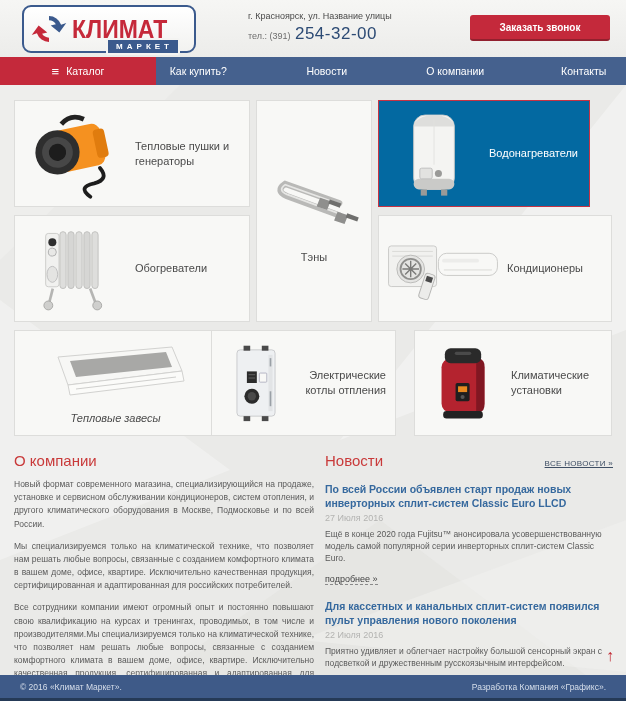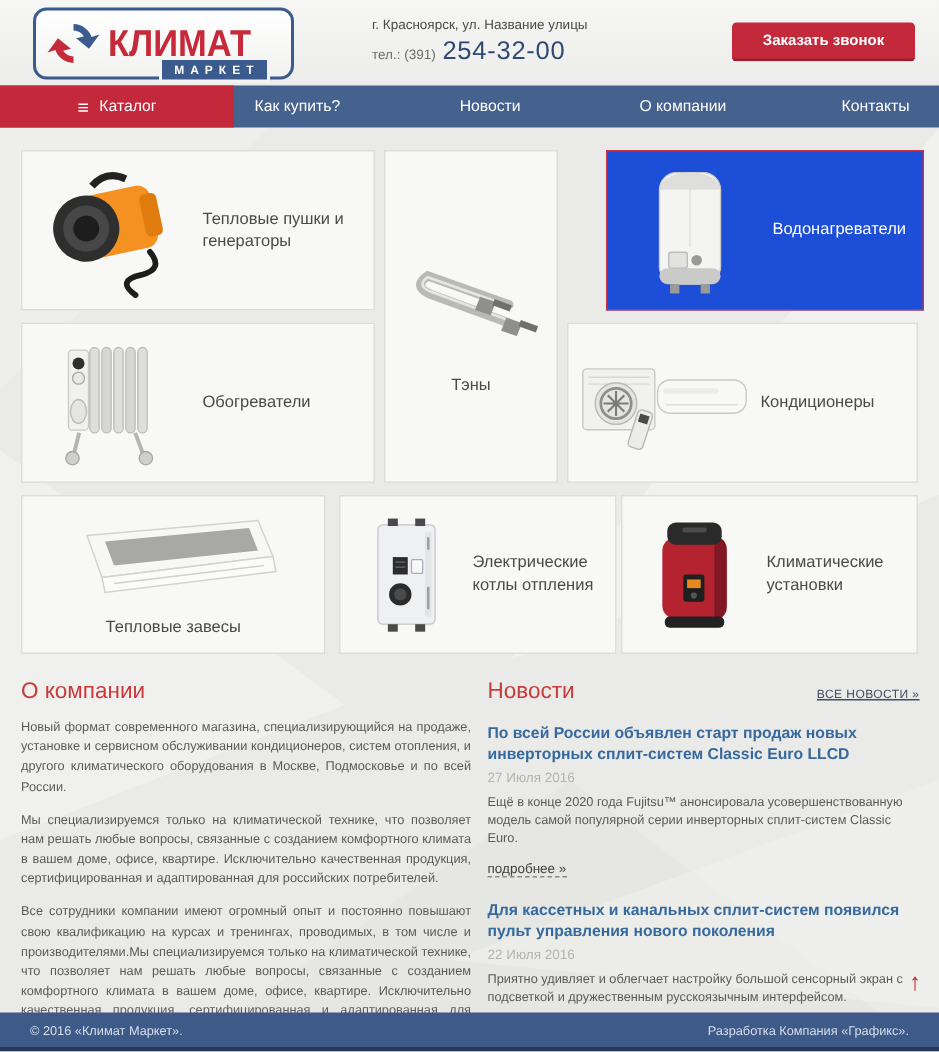--- a/index.html
+++ b/index.html
@@ -13,21 +13,21 @@
   .header{position:absolute;left:0;top:0;width:626px;height:57px;background:linear-gradient(#f6f6f4,#ececea);z-index:3;}
   .logo{position:absolute;left:22px;top:5px;width:170px;height:44px;border:2px solid #3b5a8d;border-radius:9px;background:linear-gradient(#ffffff,#f2f2f0);display:flex;align-items:center;cursor:pointer;}
   .logo-swirl{margin:0 4px 0 6px;flex:0 0 auto;}
   .logo-title{font-size:25px;font-weight:bold;color:#c5293a;letter-spacing:0px;line-height:1;transform:scaleX(.92);transform-origin:left;}
   .logo-market{position:absolute;right:14px;bottom:-4px;background:#3b5a8d;color:#fff;font-size:8px;font-weight:bold;letter-spacing:4px;padding:2px 5px 2px 8px;border:2px solid #f4f4f2;border-radius:2px;margin-top:47px;}
   .contact{position:absolute;left:248px;top:11px;}
   .address{font-size:9px;color:#4a4a4a;}
   .phone-line{margin-top:3px;white-space:nowrap;}
   .phone-prefix{font-size:9px;color:#6d6d6d;}
   .phone-number{font-size:17px;color:#2c4a74;letter-spacing:.5px;}
-  .callback-btn{position:absolute;right:16px;top:15px;width:122px;height:26px;background:#c4293b;border:none;border-bottom:2px solid #92202e;border-radius:3px;color:#fff;font-size:10px;font-weight:bold;font-family:inherit;cursor:pointer;}
+  .callback-btn{position:absolute;right:16px;top:15px;width:140px;height:26px;background:#c4293b;border:none;border-bottom:2px solid #92202e;border-radius:3px;color:#fff;font-size:10px;font-weight:bold;font-family:inherit;cursor:pointer;}
 
   
   .nav{position:absolute;left:0;top:57px;width:626px;height:28px;background:#45618e;display:flex;z-index:3;}
   .nav-catalog{width:156px;height:28px;background:#c4293b;color:#fff;display:flex;align-items:center;justify-content:center;font-size:10.5px;cursor:pointer;}
   .hamburger{font-size:13px;margin-right:7px;line-height:1;}
   .nav-items{flex:1;display:flex;gap:44px;}
   .nav-item{flex:1;display:flex;align-items:center;justify-content:center;color:#fff;font-size:10.5px;cursor:pointer;}
 
   
   .tile{position:absolute;z-index:2;background:#f8f8f6;border:1px solid #dddddb;box-sizing:border-box;display:flex;align-items:center;cursor:pointer;}
@@ -35,36 +35,36 @@
   .tile-img{display:flex;align-items:center;justify-content:center;}
   .tile-row{flex-direction:row;}
 
   .tile-heat-guns{left:14px;top:100px;width:236px;height:107px;}
   .tile-heat-guns .tile-img{width:120px;}
   .tile-heat-guns .tile-label{width:100px;}
 
   .tile-tens{left:256px;top:100px;width:116px;height:222px;flex-direction:column;justify-content:center;}
   .tile-tens .tile-label{margin-top:14px;text-align:center;}
 
-  .tile-water-heaters{left:378px;top:100px;width:212px;height:107px;background:#1d4ed8;border-color:#c63243;margin-left:26px;}
+  .tile-water-heaters{left:378px;top:100px;width:212px;height:107px;background:#0369a1;border-color:#c63243;}
   .tile-water-heaters .tile-img{width:110px;}
   .tile-water-heaters .tile-label{color:#fff;}
 
   .tile-heaters{left:14px;top:215px;width:236px;height:107px;}
   .tile-heaters .tile-img{width:120px;}
   .tile-heaters .tile-label{width:100px;}
 
   .tile-ac{left:378px;top:215px;width:234px;height:107px;}
   .tile-ac .tile-img{width:128px;}
   .tile-ac .tile-label{width:96px;}
 
-  .tile-curtains{left:14px;top:330px;width:203px;height:106px;flex-direction:column;justify-content:center;}
+  .tile-curtains{left:14px;top:330px;width:203px;height:106px;flex-direction:column;justify-content:center;font-style:italic;}
   .tile-curtains .tile-label{margin-top:6px;text-align:center;}
 
-  .tile-boilers{left:226px;top:330px;width:185px;height:106px;}
+  .tile-boilers{left:211px;top:330px;width:185px;height:106px;text-align:right;}
   .tile-boilers .tile-img{width:88px;}
   .tile-boilers .tile-label{width:86px;}
 
   .tile-climate{left:414px;top:330px;width:198px;height:106px;}
   .tile-climate .tile-img{width:96px;}
   .tile-climate .tile-label{width:92px;}
 
   
   .section-title{font-size:15px;color:#c93a3a;font-weight:normal;margin:0;}
   .about{position:absolute;left:14px;top:452px;width:300px;z-index:2;}

